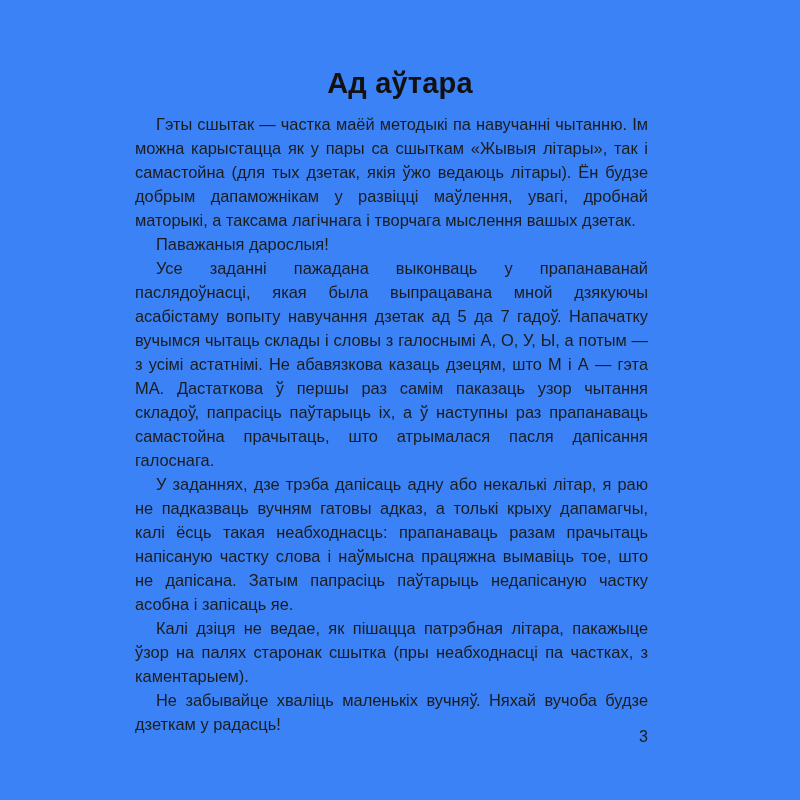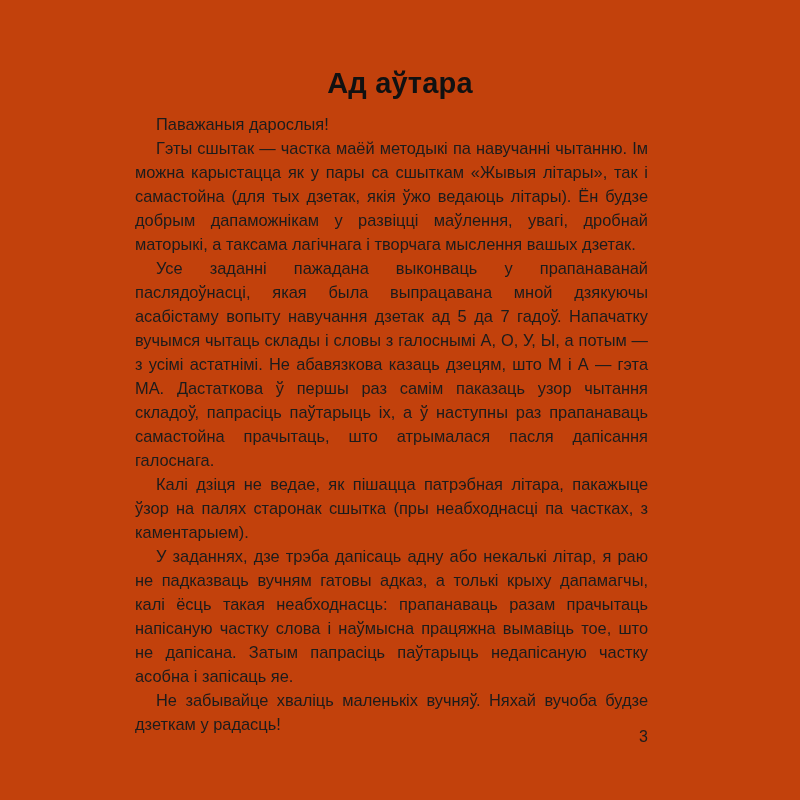--- a/index.html
+++ b/index.html
@@ -13,21 +13,21 @@
     background: #ffffff;
     font-family: "Liberation Sans", sans-serif;
     color: #1a1a1a;
     overflow: hidden;
   }
 
   .page {
     position: relative;
     width: 800px;
     height: 800px;
-    background: #c2410c;
+    background: #3b82f6;
     box-sizing: border-box;
   }
 
   .page-title {
     position: absolute;
     left: 0;
     right: 0;
     top: 47px;
     text-align: center;
     font-size: 29px;
@@ -68,29 +68,29 @@
 </style>
 </head>
 <body>
 
 <div class="page">
 
   <h1 class="page-title">Ад аўтара</h1>
 
   <div class="text-body">
 
+    <p class="para">Гэты сшытак — частка маёй методыкі па навучанні чытанню. Ім можна карыстацца як у пары са сшыткам «Жывыя літары», так і самастойна (для тых дзетак, якія ўжо ведаюць літары). Ён будзе добрым дапаможнікам у развіцці маўлення, увагі, дробнай маторыкі, а таксама лагічнага і творчага мыслення вашых дзетак.</p>
+
     <p class="para">Паважаныя дарослыя!</p>
-
-    <p class="para">Гэты сшытак — частка маёй методыкі па навучанні чытанню. Ім можна карыстацца як у пары са сшыткам «Жывыя літары», так і самастойна (для тых дзетак, якія ўжо ведаюць літары). Ён будзе добрым дапаможнікам у развіцці маўлення, увагі, дробнай маторыкі, а таксама лагічнага і творчага мыслення вашых дзетак.</p>
 
     <p class="para">Усе заданні пажадана выконваць у прапанаванай паслядоўнасці, якая была выпрацавана мной дзякуючы асабістаму вопыту навучання дзетак ад 5 да 7 гадоў. Напачатку вучымся чытаць склады і словы з галоснымі А, О, У, Ы, а потым — з усімі астатнімі. Не абавязкова казаць дзецям, што М і А — гэта МА. Дастаткова ў першы раз самім паказаць узор чытання складоў, папрасіць паўтарыць іх, а ў наступны раз прапанаваць самастойна прачытаць, што атрымалася пасля дапісання галоснага.</p>
 
+    <p class="para">У заданнях, дзе трэба дапісаць адну або некалькі літар, я раю не падказваць вучням гатовы адказ, а толькі крыху дапамагчы, калі ёсць такая неабходнасць: прапанаваць разам прачытаць напісаную частку слова і наўмысна працяжна вымавіць тое, што не дапісана. Затым папрасіць паўтарыць недапісаную частку асобна і запісаць яе.</p>
+
     <p class="para">Калі дзіця не ведае, як пішацца патрэбная літара, пакажыце ўзор на палях старонак сшытка (пры неабходнасці па частках, з каментарыем).</p>
-
-    <p class="para">У заданнях, дзе трэба дапісаць адну або некалькі літар, я раю не падказваць вучням гатовы адказ, а толькі крыху дапамагчы, калі ёсць такая неабходнасць: прапанаваць разам прачытаць напісаную частку слова і наўмысна працяжна вымавіць тое, што не дапісана. Затым папрасіць паўтарыць недапісаную частку асобна і запісаць яе.</p>
 
 
     <p class="para">Не забывайце хваліць маленькіх вучняў. Няхай вучоба будзе дзеткам у радасць!</p>
 
   </div>
 
   <div class="page-number">3</div>
 
 </div>
 

